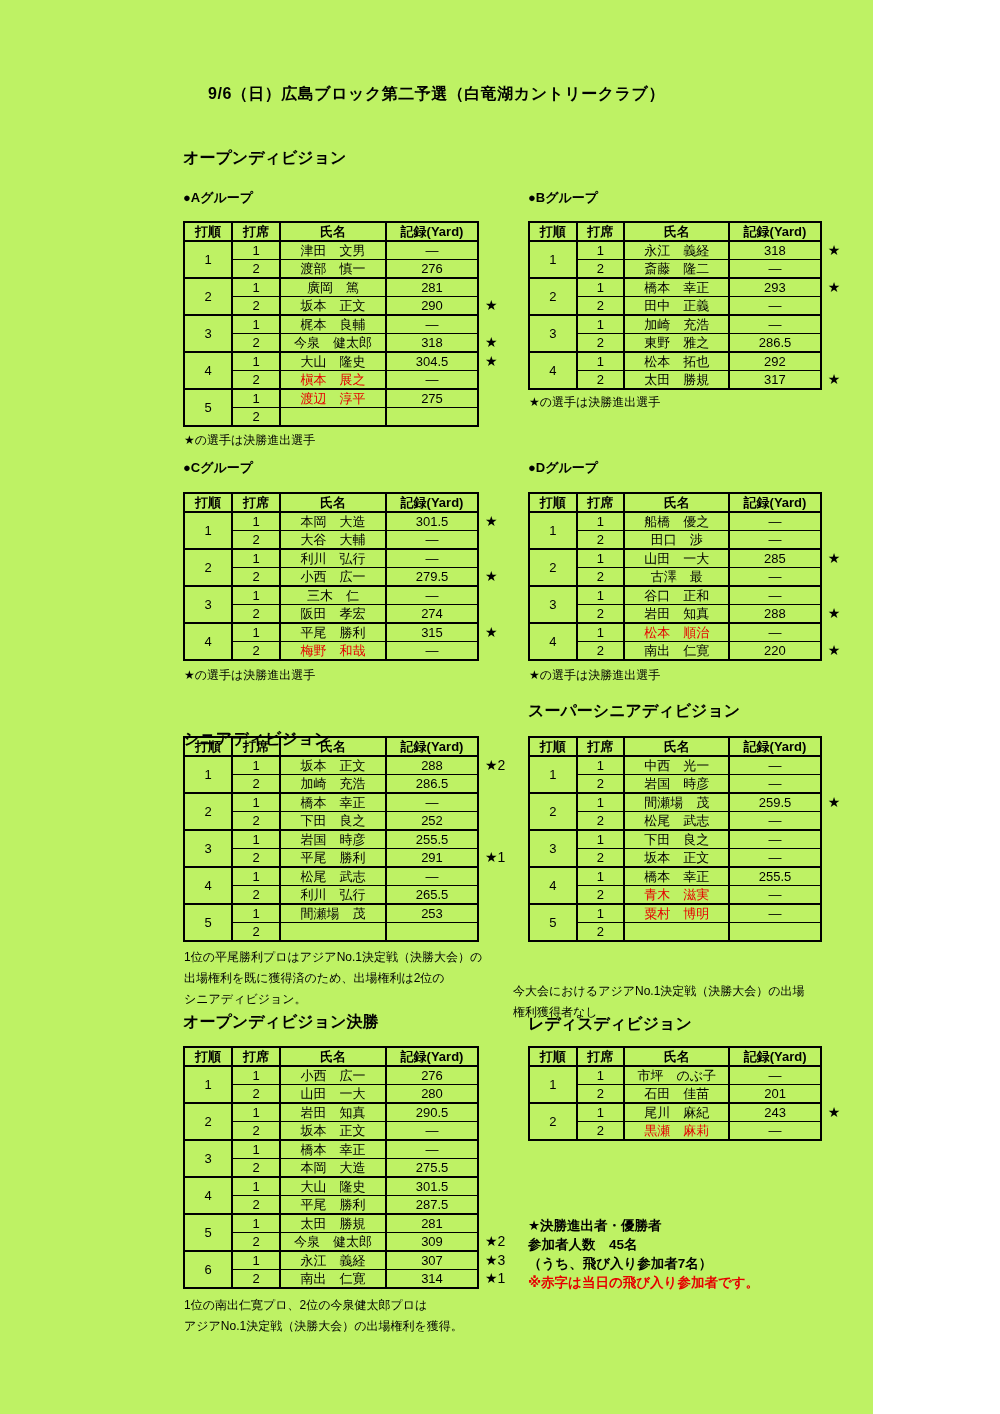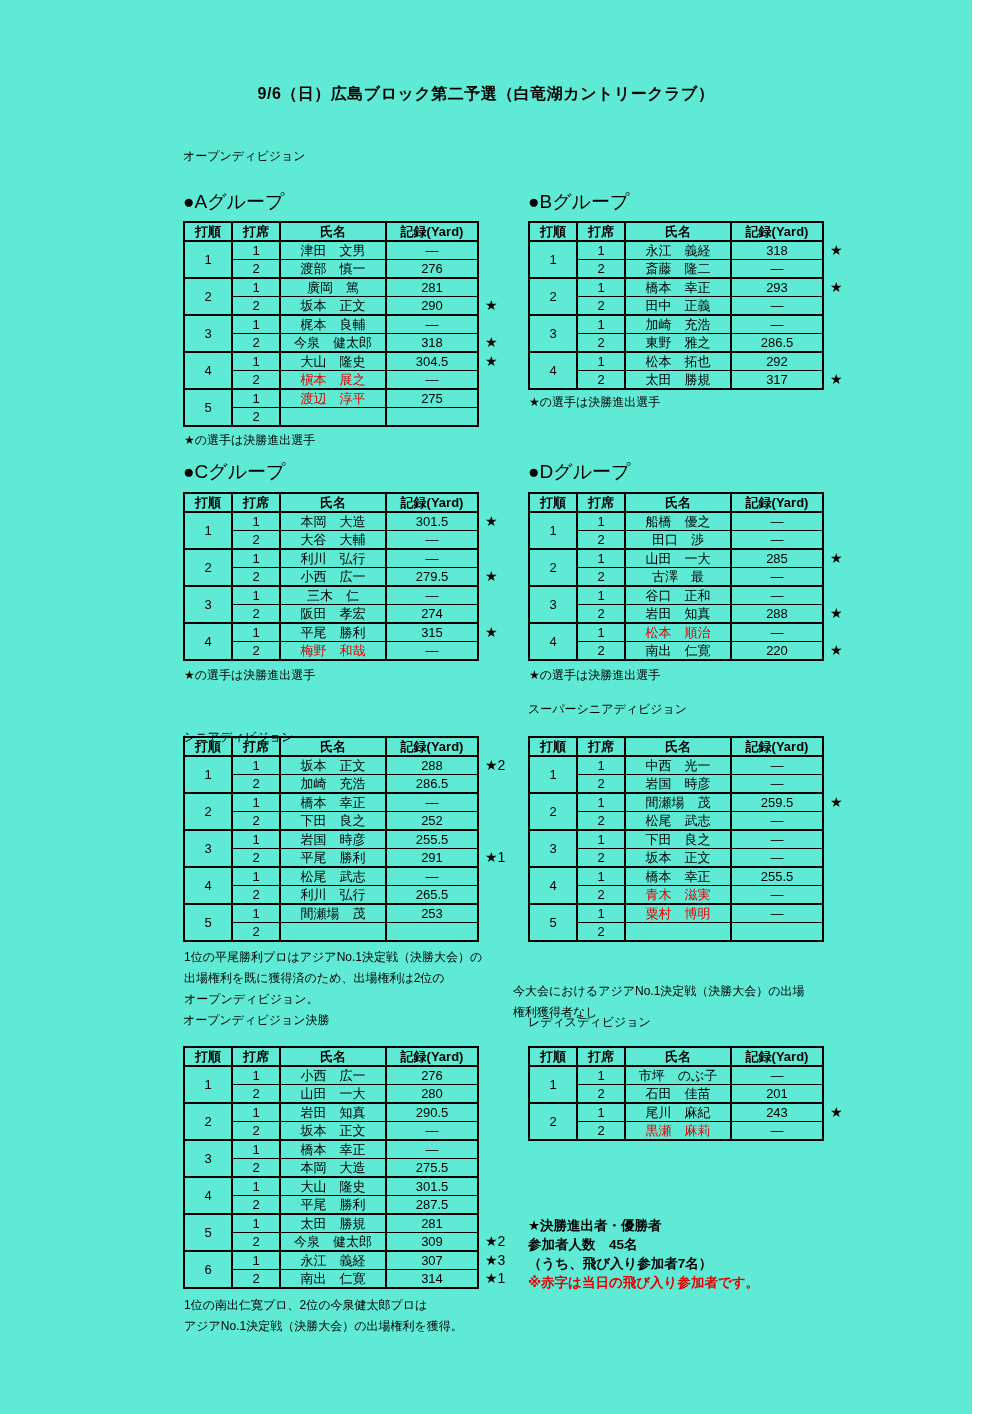--- a/index.html
+++ b/index.html
@@ -1,23 +1,23 @@
 <!DOCTYPE html>
 <html><head>
 <meta charset="utf-8">
 <style>
   html,body{margin:0;padding:0;background:#fff;}
-  .page{position:relative;width:972px;height:1414px;background:#5eead4;color:#000;
+  .page{position:relative;width:873px;height:1414px;background:#bef264;color:#000;
         font-family:"Liberation Sans","DejaVu Sans",sans-serif;overflow:hidden;}
   .title{position:absolute;left:0;top:84px;width:100%;text-align:center;
          font-size:16px;font-weight:bold;letter-spacing:0.5px;}
   .subtitle{position:absolute;left:0;top:109px;width:100%;text-align:center;
             font-size:13px;font-weight:bold;}
-  .sec-heading{position:absolute;font-size:12px;font-weight:normal;}
-  .grp-heading{position:absolute;font-size:19px;font-weight:normal;}
+  .sec-heading{position:absolute;font-size:16px;font-weight:bold;}
+  .grp-heading{position:absolute;font-size:13px;font-weight:bold;}
   .tbl{position:absolute;}
   .score-table{border-collapse:collapse;table-layout:fixed;}
   .score-table th,.score-table td{border:2px solid #000;padding:0;text-align:center;
         height:17px;font-size:13px;line-height:17px;overflow:hidden;white-space:nowrap;}
   .score-table th{font-weight:bold;}
   .c-order{width:46px;}
   .c-seat{width:46px;}
   .c-name{width:104px;}
   .c-rec{width:90px;}
   .score-table th.c-star,.score-table td.c-star{border:none;width:44px;text-align:left;
@@ -494,21 +494,21 @@
             <td class="c-name"></td>
             <td class="c-rec"></td>
             <td class="c-star"></td>
           </tr>
         </tbody>
       </table>
     </div>
   <div class="fn" style="left:184px;top:947px;">
       <div>1位の平尾勝利プロはアジアNo.1決定戦（決勝大会）の</div>
       <div>出場権利を既に獲得済のため、出場権利は2位の</div>
-      <div>オープンディビジョン。</div>
+      <div>シニアディビジョン。</div>
     </div>
   <div class="fn" style="left:513px;top:947px;margin-top:34px;">
       <div>今大会におけるアジアNo.1決定戦（決勝大会）の出場</div>
       <div>権利獲得者なし</div>
     </div>
 
   <div class="sec-heading" style="left:183px;top:1012px;">オープンディビジョン決勝</div>
   <div class="sec-heading" style="left:528px;top:1014px;">レディスディビジョン</div>
   <div class="tbl" style="left:183px;top:1046px;">
       <table class="score-table">

